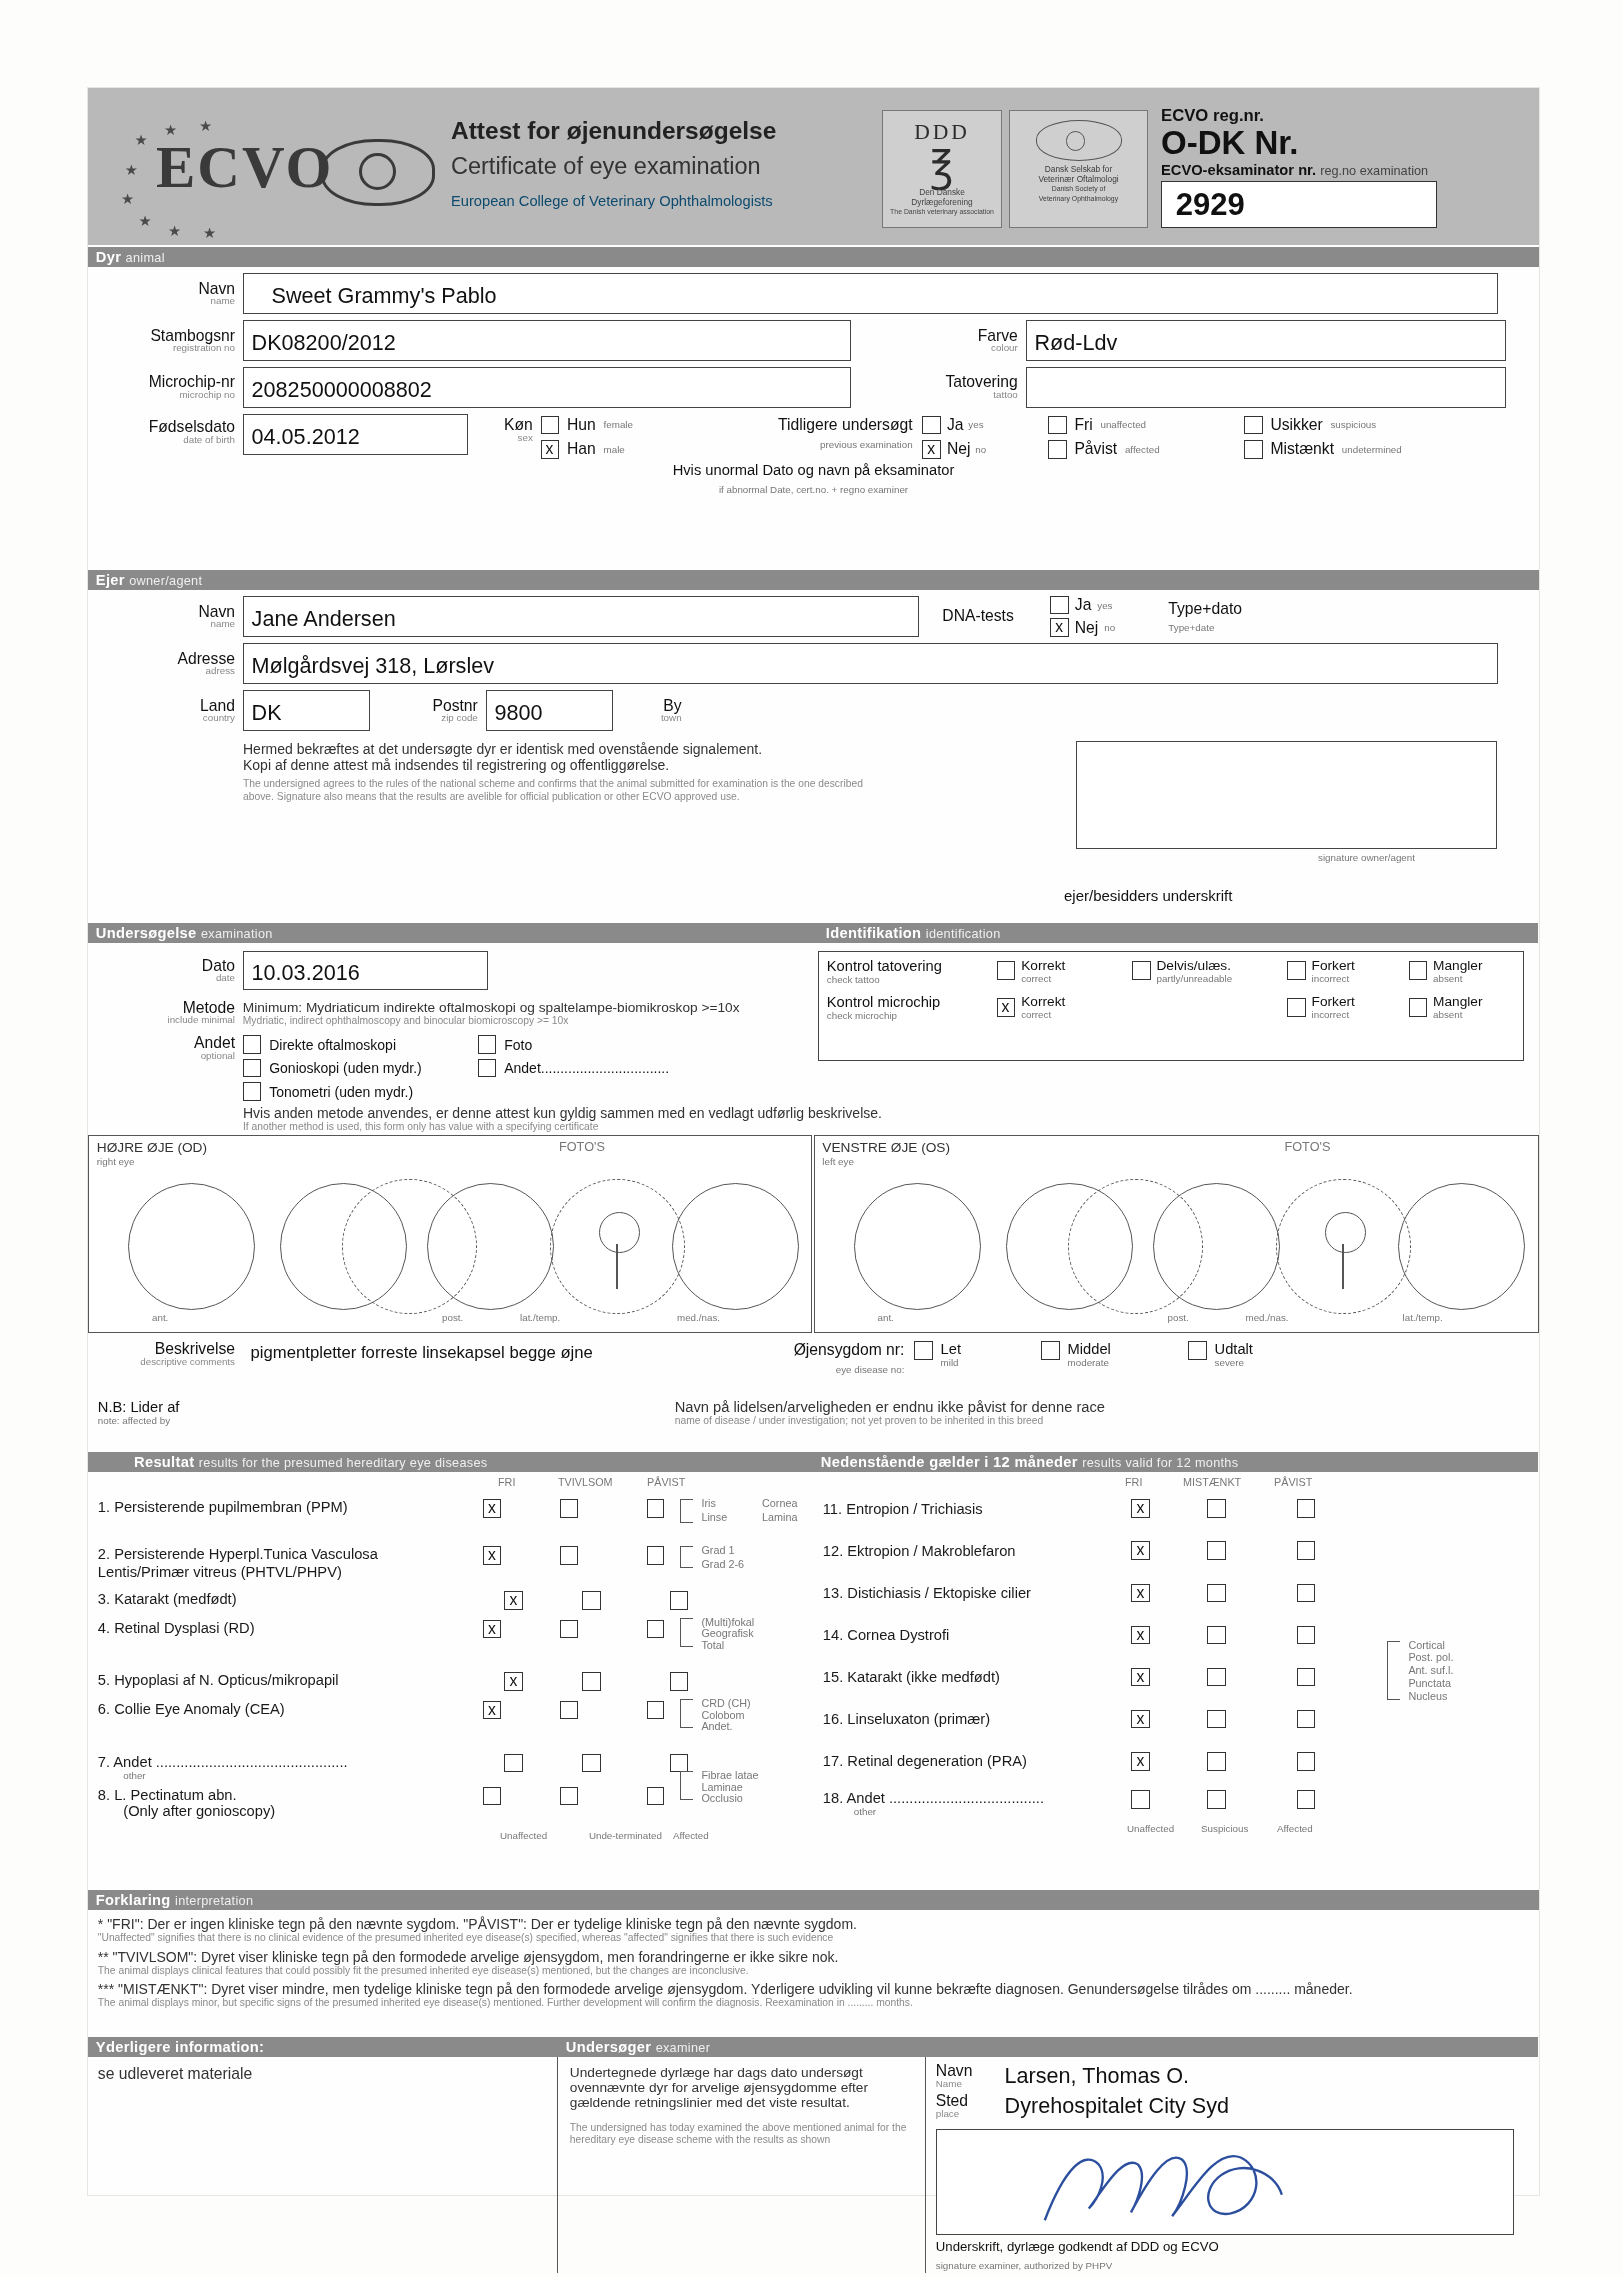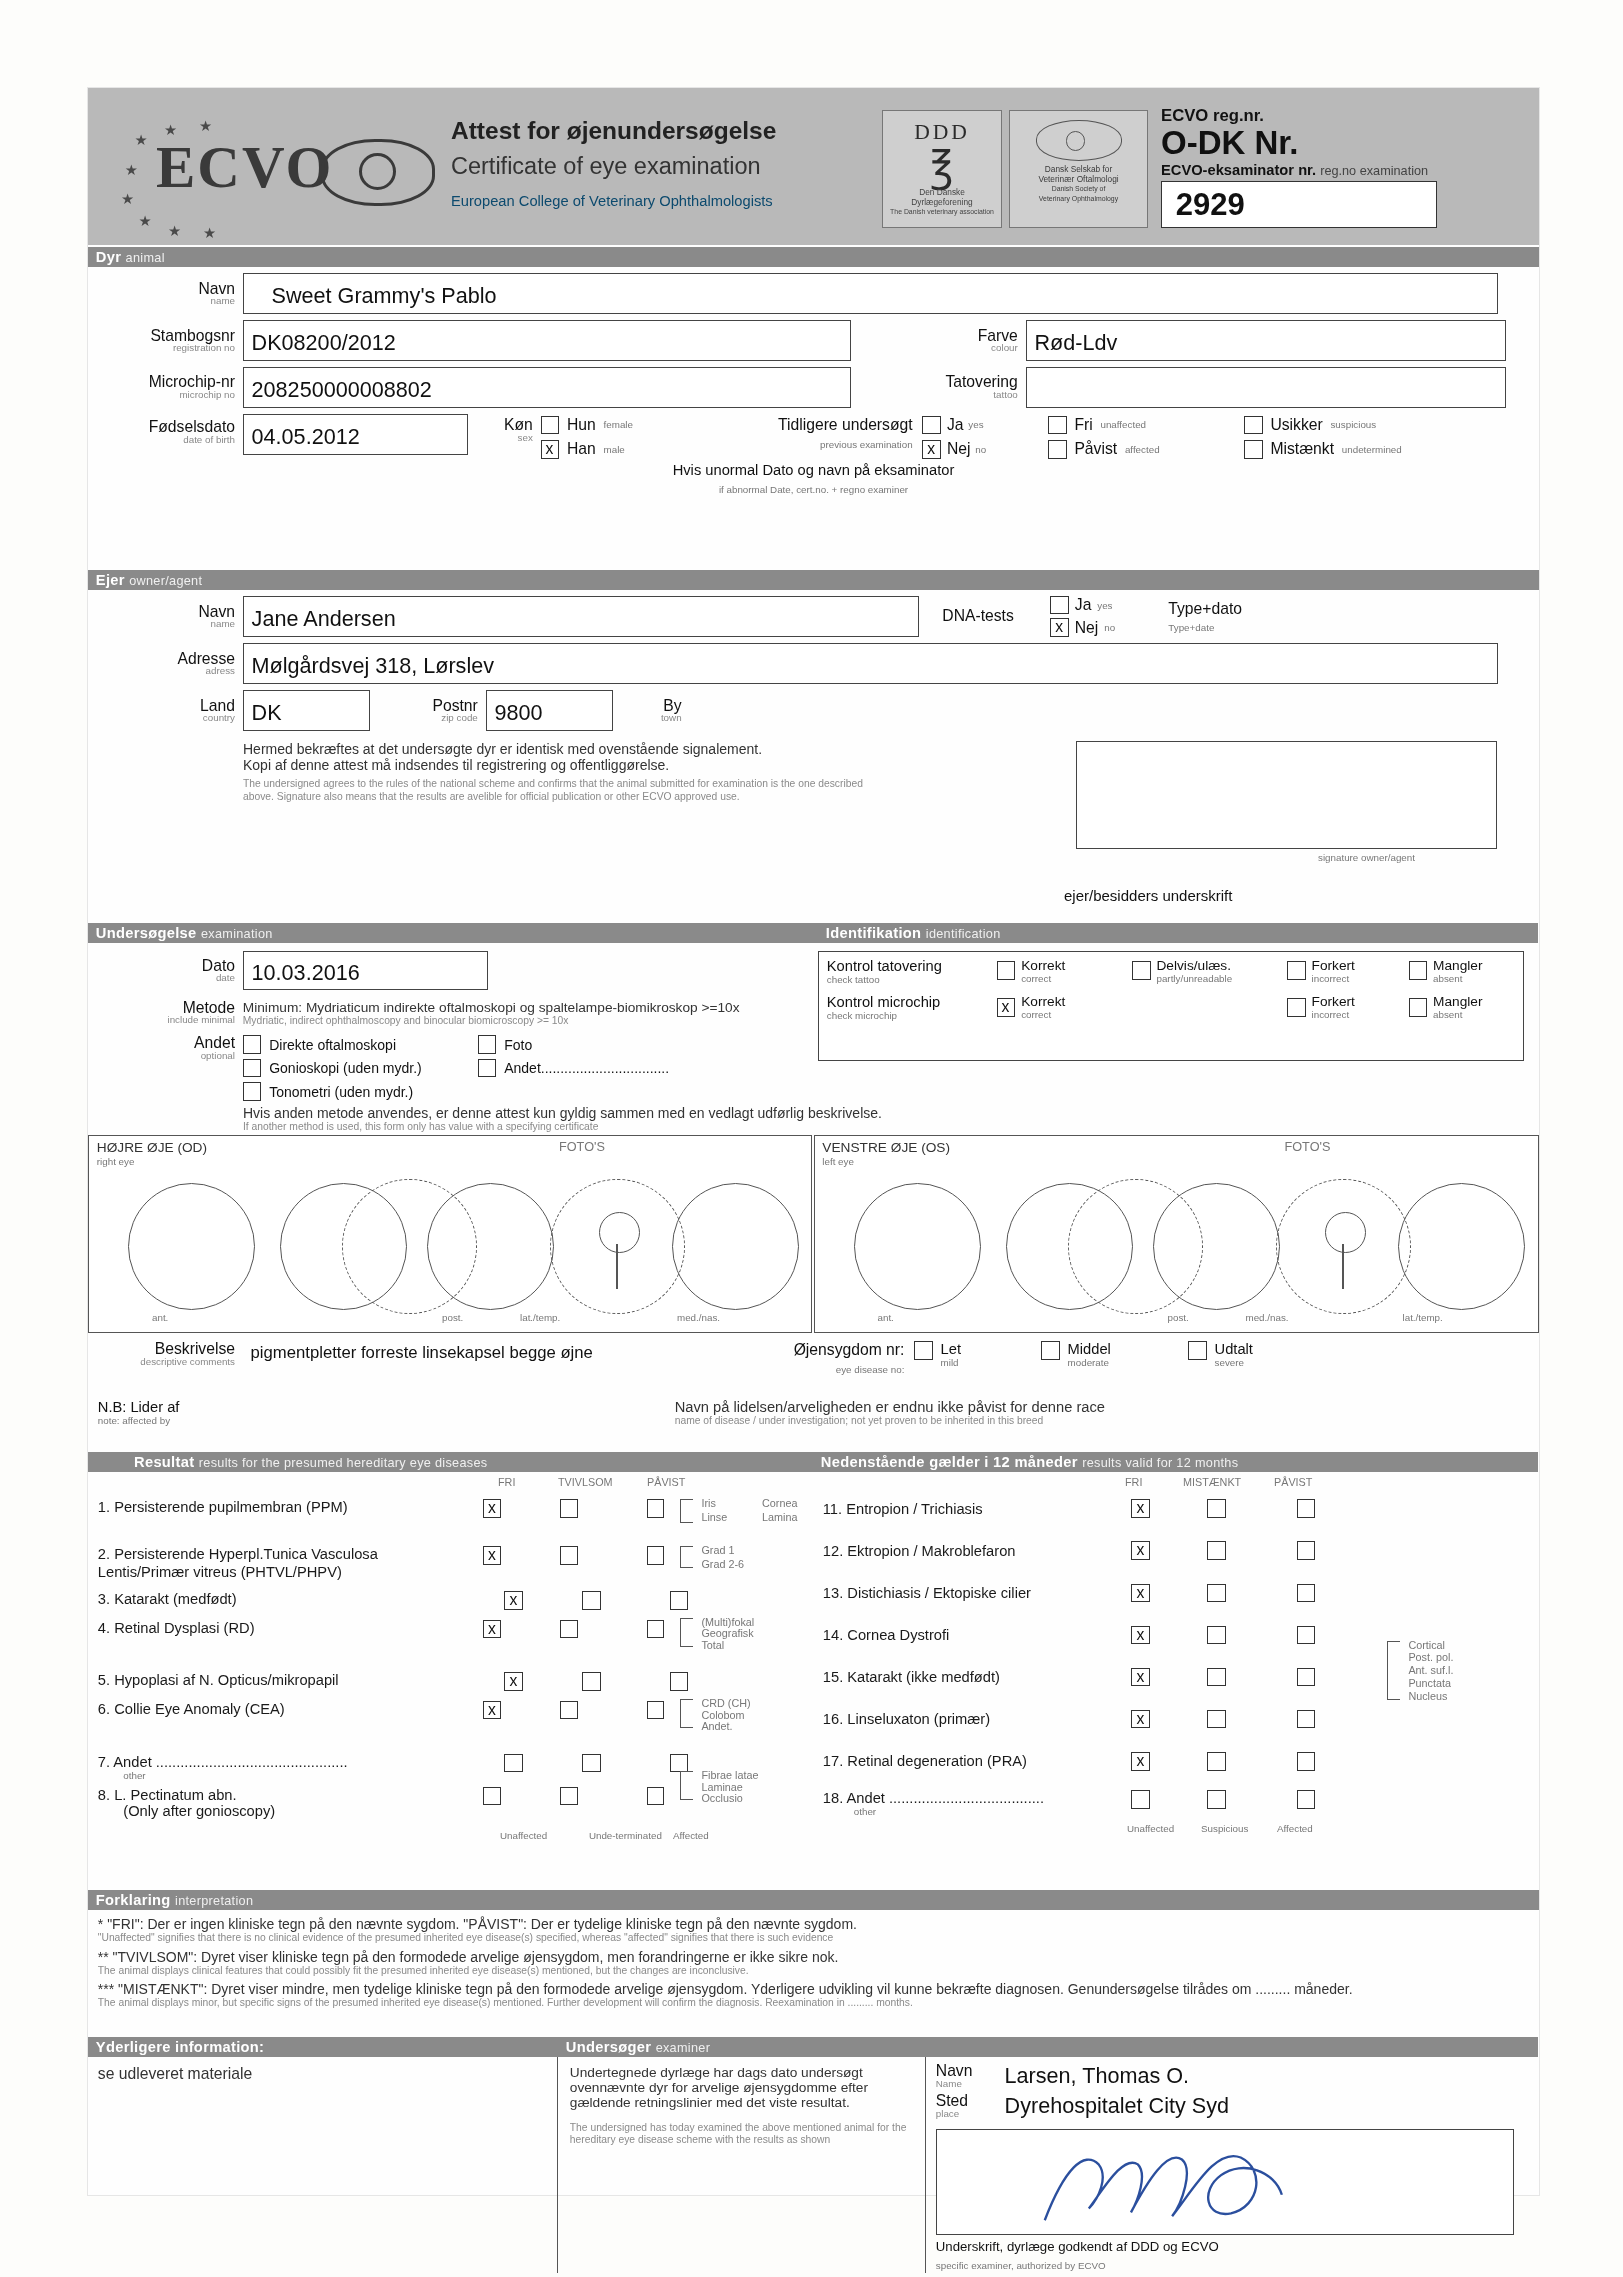--- a/index.html
+++ b/index.html
@@ -769,21 +769,21 @@
             </div>
             <div class="val" style="font-size:21.6px;padding-top:0;">Dyrehospitalet City Syd</div>
           </div>
           <div class="box" style="width:578px;height:106px;margin-top:7.8px;position:relative;">
             <svg width="578" height="106" viewBox="0 0 590 108" style="position:absolute;left:0;top:0;">
               <path d="M110 92 C 130 40, 150 20, 165 35 C 175 48, 165 70, 155 80 C 170 60, 190 25, 205 35 C 215 45, 205 72, 198 84 C 215 52, 235 20, 250 30 C 262 40, 250 75, 240 88 C 262 60, 285 18, 310 28 C 335 40, 330 78, 300 85 C 275 90, 268 62, 290 46 C 312 30, 345 42, 352 66" fill="none" stroke="#2b4f9e" stroke-width="2.4"></path>
             </svg>
           </div>
           <div style="position:relative;margin-top:2px;">
             <span class="lbl" style="font-size:13.2px;">Underskrift, dyrlæge godkendt af DDD og ECVO</span><br>
-            <span class="sub">specific examiner, authorized by ECVO</span>
+            <span class="sub">signature examiner, authorized by PHPV</span>
           </div>
         </div>
       </div>
     </div>
 
   </div>
 </div>
 
 
 </body></html>

